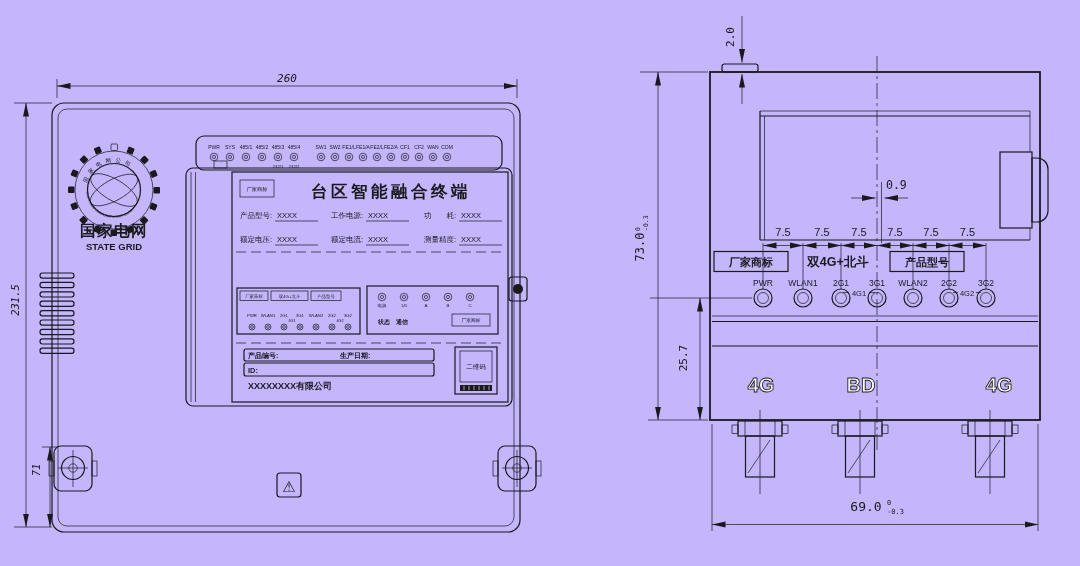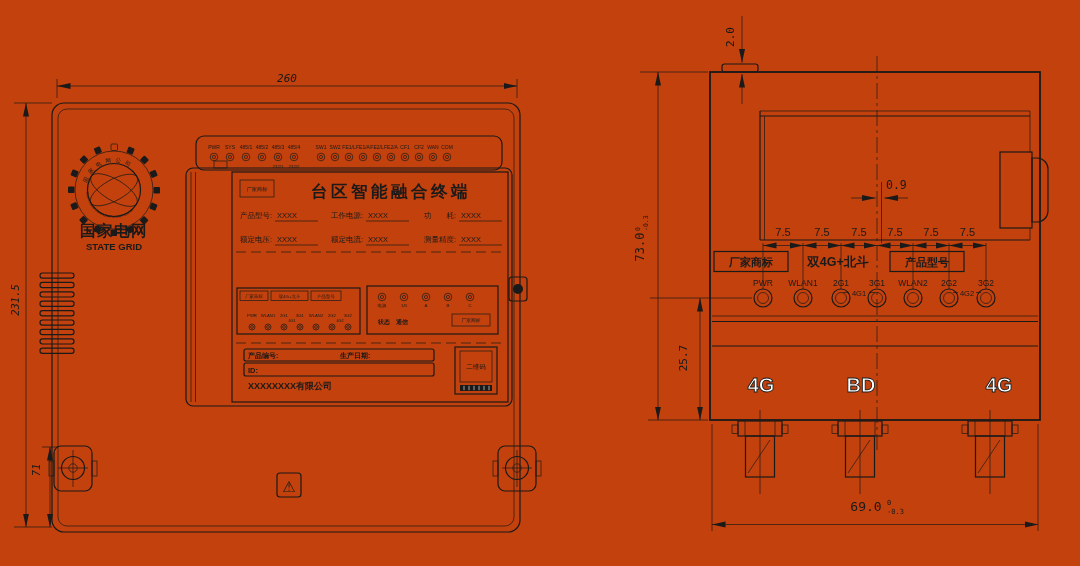--- a/index.html
+++ b/index.html
@@ -1,16 +1,16 @@
 <!DOCTYPE html>
 <html><head>
 <meta charset="utf-8">
 <style>
   html,body{margin:0;padding:0;background:#ffffff;}
-  .stage{position:relative;width:1080px;height:566px;background:#c2410c;overflow:hidden;}
+  .stage{position:relative;width:1080px;height:566px;background:#c4b5fd;overflow:hidden;}
   svg{position:absolute;left:0;top:0;}
   svg text{font-family:"Liberation Sans",sans-serif;fill:#1a1a1a;}
   .dim{font-family:"DejaVu Sans Mono",monospace;}
   .it{font-style:italic;}
   .b{font-weight:bold;}
   .k{stroke:#1a1a1a;fill:none;stroke-linecap:butt;}
   .thin{stroke-width:0.7;}
   .med{stroke-width:1.2;}
   .thick{stroke-width:1.8;}
   .dash{stroke-dasharray:10,5;}

